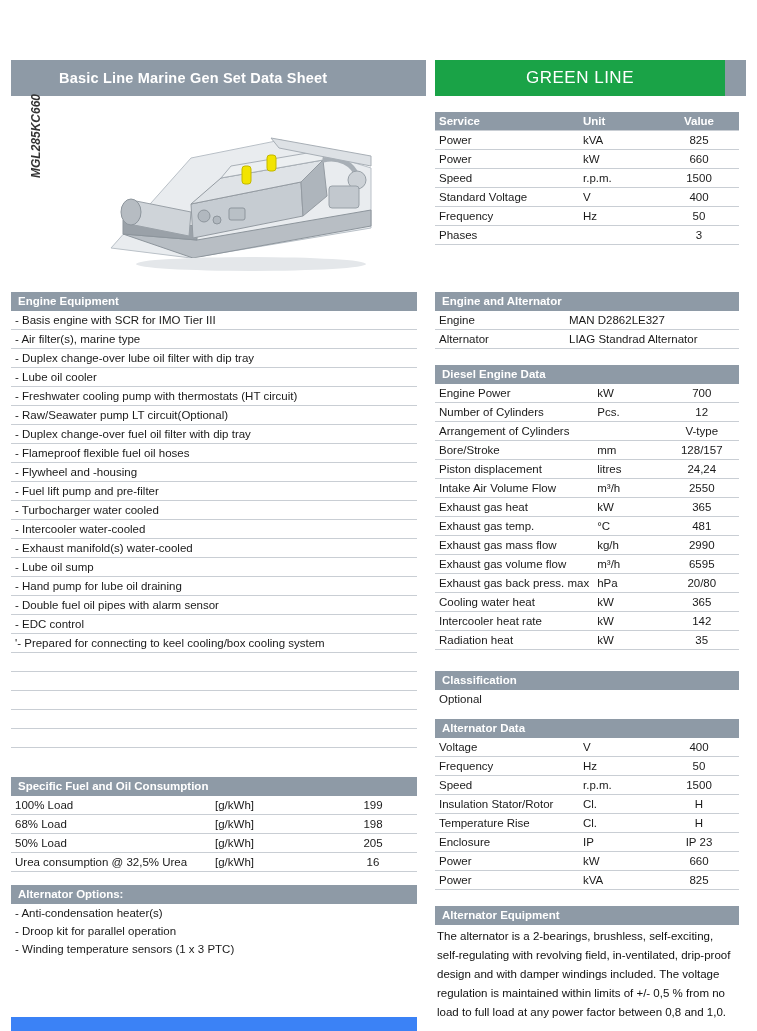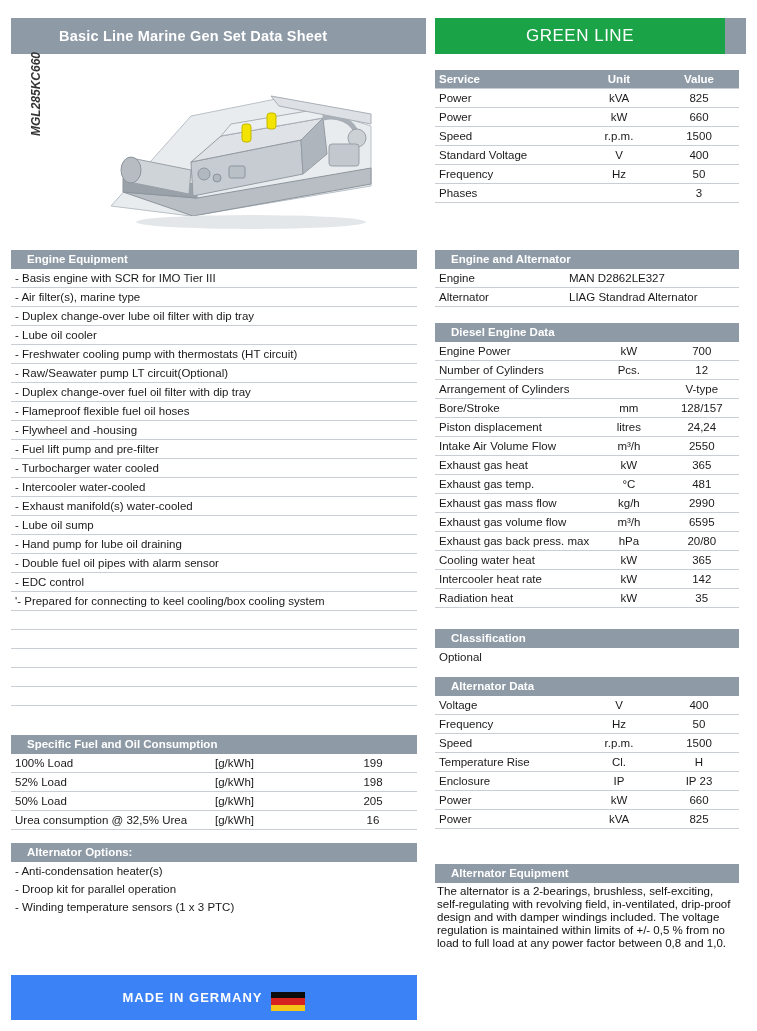--- a/index.html
+++ b/index.html
@@ -5,21 +5,21 @@
   html,body{margin:0;padding:0;}
   body{
     width:757px;height:1031px;
     background:#ffffff;
     font-family:"Liberation Sans", sans-serif;
     font-size:11.5px;
     color:#1a1a1a;
     position:relative;
     overflow:hidden;
   }
-  .page{position:relative;width:757px;height:750px;}
+  .page{position:relative;width:757px;height:750px;margin-top:42px;}
 
   
   .header{
     position:absolute;left:11px;top:18px;width:735px;height:36px;
   }
   .header-left{
     position:absolute;left:0;top:0;width:415px;height:36px;
     background:#8e9aa6;
     display:flex;align-items:center;
   }
@@ -47,33 +47,33 @@
     transform:rotate(-90deg);transform-origin:left top;
     font-style:italic;font-weight:bold;font-size:12px;color:#333;
     white-space:nowrap;
   }
   .engine-art{position:absolute;left:60px;top:4px;width:340px;height:170px;}
 
   
   .sec{position:absolute;}
   .sec-head{
     background:#8e9aa6;color:#fff;font-weight:bold;font-size:11.5px;
-    padding:2px 16px;line-height:15px;
+    padding:2px 7px;line-height:15px;
   }
   table.tbl{border-collapse:collapse;width:100%;}
   table.tbl td{
     border-bottom:1px solid #c9ced4;
     padding:1px 4px;
     font-size:11.5px;
     line-height:16px;
     height:16px;
     white-space:nowrap;
   }
   table.tbl tr:last-child td{border-bottom:1px solid #c9ced4;}
-  .c-unit{text-align:center;width:72px;}
+  .c-unit{text-align:left;width:72px;}
   .c-val{text-align:center;width:72px;}
   .blank td{color:transparent;}
 
   
   #service-table{left:435px;top:70px;width:304px;}
   #service-table .hdr td{
     background:#8e9aa6;color:#fff;font-weight:bold;border-bottom:1px solid #c9ced4;
   }
 
   
@@ -103,21 +103,21 @@
   
   #engine-alternator{left:435px;top:250px;width:304px;}
   #engine-alternator td.lbl{width:92px;}
   #engine-alternator td.val{text-align:left;padding-left:34px;}
 
   #diesel-engine-data{left:435px;top:323px;width:304px;}
   #classification{left:435px;top:629px;width:304px;}
   #alternator-data{left:435px;top:677px;width:304px;}
   #alternator-equipment{left:435px;top:864px;width:304px;}
   .para{
-    font-size:11.5px;line-height:13px;padding:2px 2px 0 2px;color:#111;
+    font-size:11.5px;line-height:19px;padding:2px 2px 0 2px;color:#111;
   }
 </style>
 </head>
 <body>
 
 <div class="page">
 
   <div class="header">
     <div class="header-left">
       <span class="title">Basic Line Marine Gen Set Data Sheet</span>
@@ -286,21 +286,21 @@
   <div class="sec" id="fuel-consumption">
     <div class="sec-head">Specific Fuel and Oil Consumption</div>
     <table class="tbl">
       <tbody>
           <tr>
             <td>100% Load</td>
             <td class="c-unit">[g/kWh]</td>
             <td class="c-val">199</td>
           </tr>
       <tr>
-            <td>52% Load</td>
+            <td>68% Load</td>
             <td class="c-unit">[g/kWh]</td>
             <td class="c-val">198</td>
           </tr>
       <tr>
             <td>50% Load</td>
             <td class="c-unit">[g/kWh]</td>
             <td class="c-val">205</td>
           </tr>
       <tr>
             <td>Urea consumption @ 32,5% Urea</td>
@@ -455,20 +455,25 @@
             <td>Frequency</td>
             <td class="c-unit">Hz</td>
             <td class="c-val">50</td>
           </tr>
       <tr>
             <td>Speed</td>
             <td class="c-unit">r.p.m.</td>
             <td class="c-val">1500</td>
           </tr>
       <tr>
+            <td>Insulation Stator/Rotor</td>
+            <td class="c-unit">Cl.</td>
+            <td class="c-val">H</td>
+          </tr>
+      <tr>
             <td>Temperature Rise</td>
             <td class="c-unit">Cl.</td>
             <td class="c-val">H</td>
           </tr>
       <tr>
             <td>Enclosure</td>
             <td class="c-unit">IP</td>
             <td class="c-val">IP 23</td>
           </tr>
       <tr>

